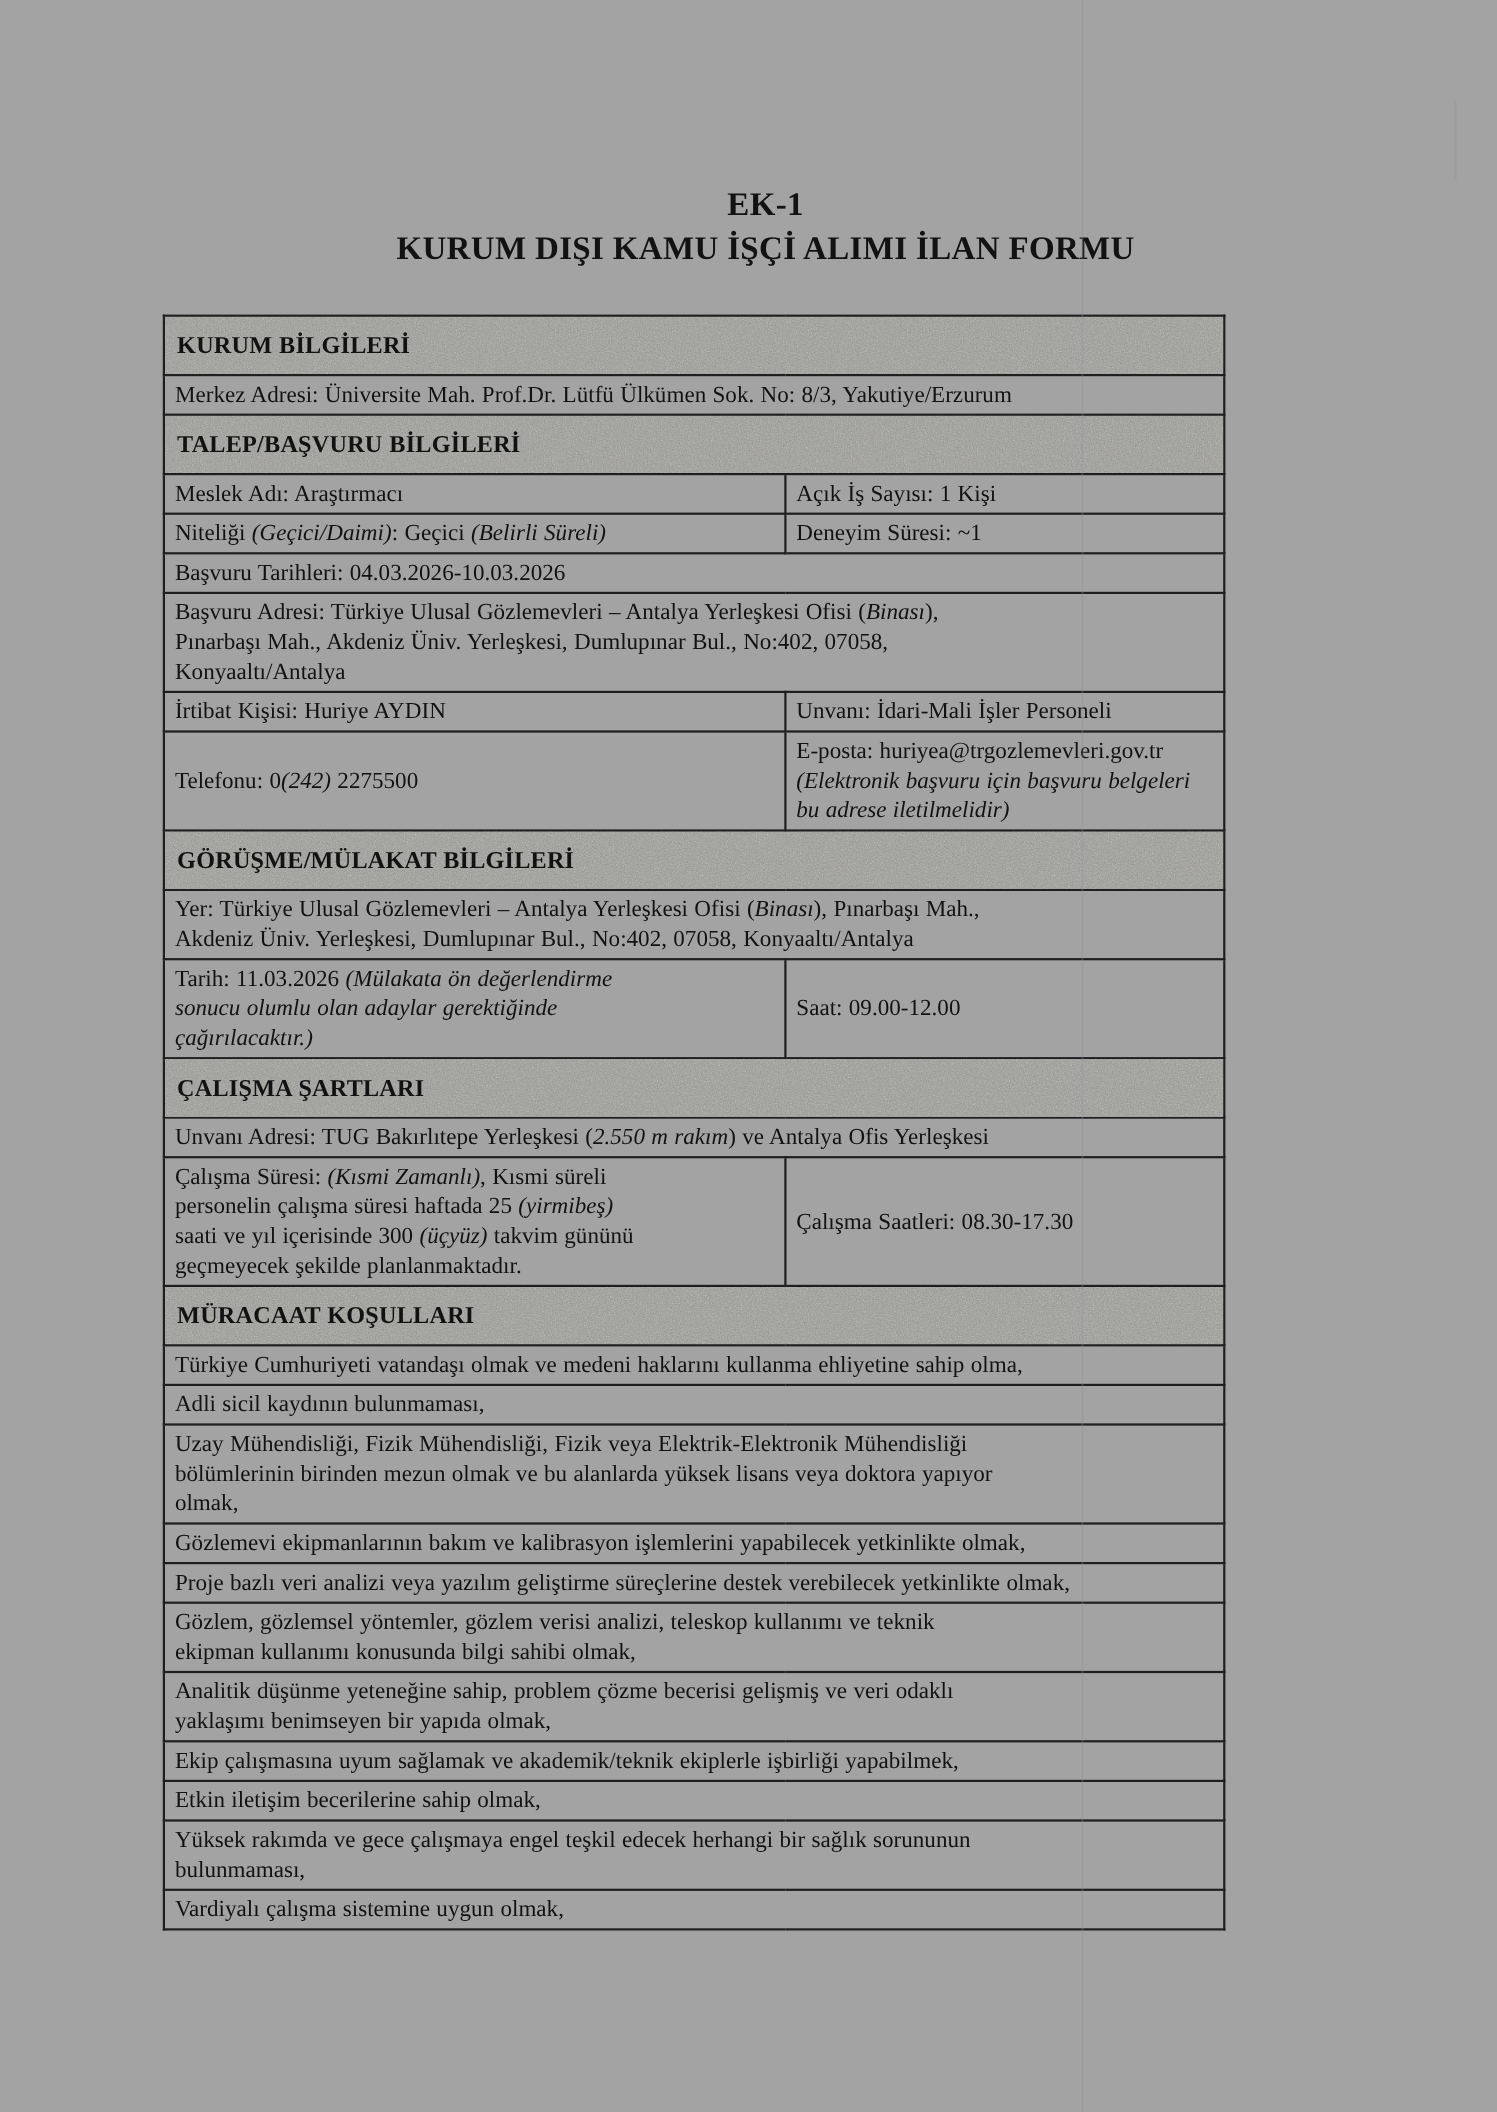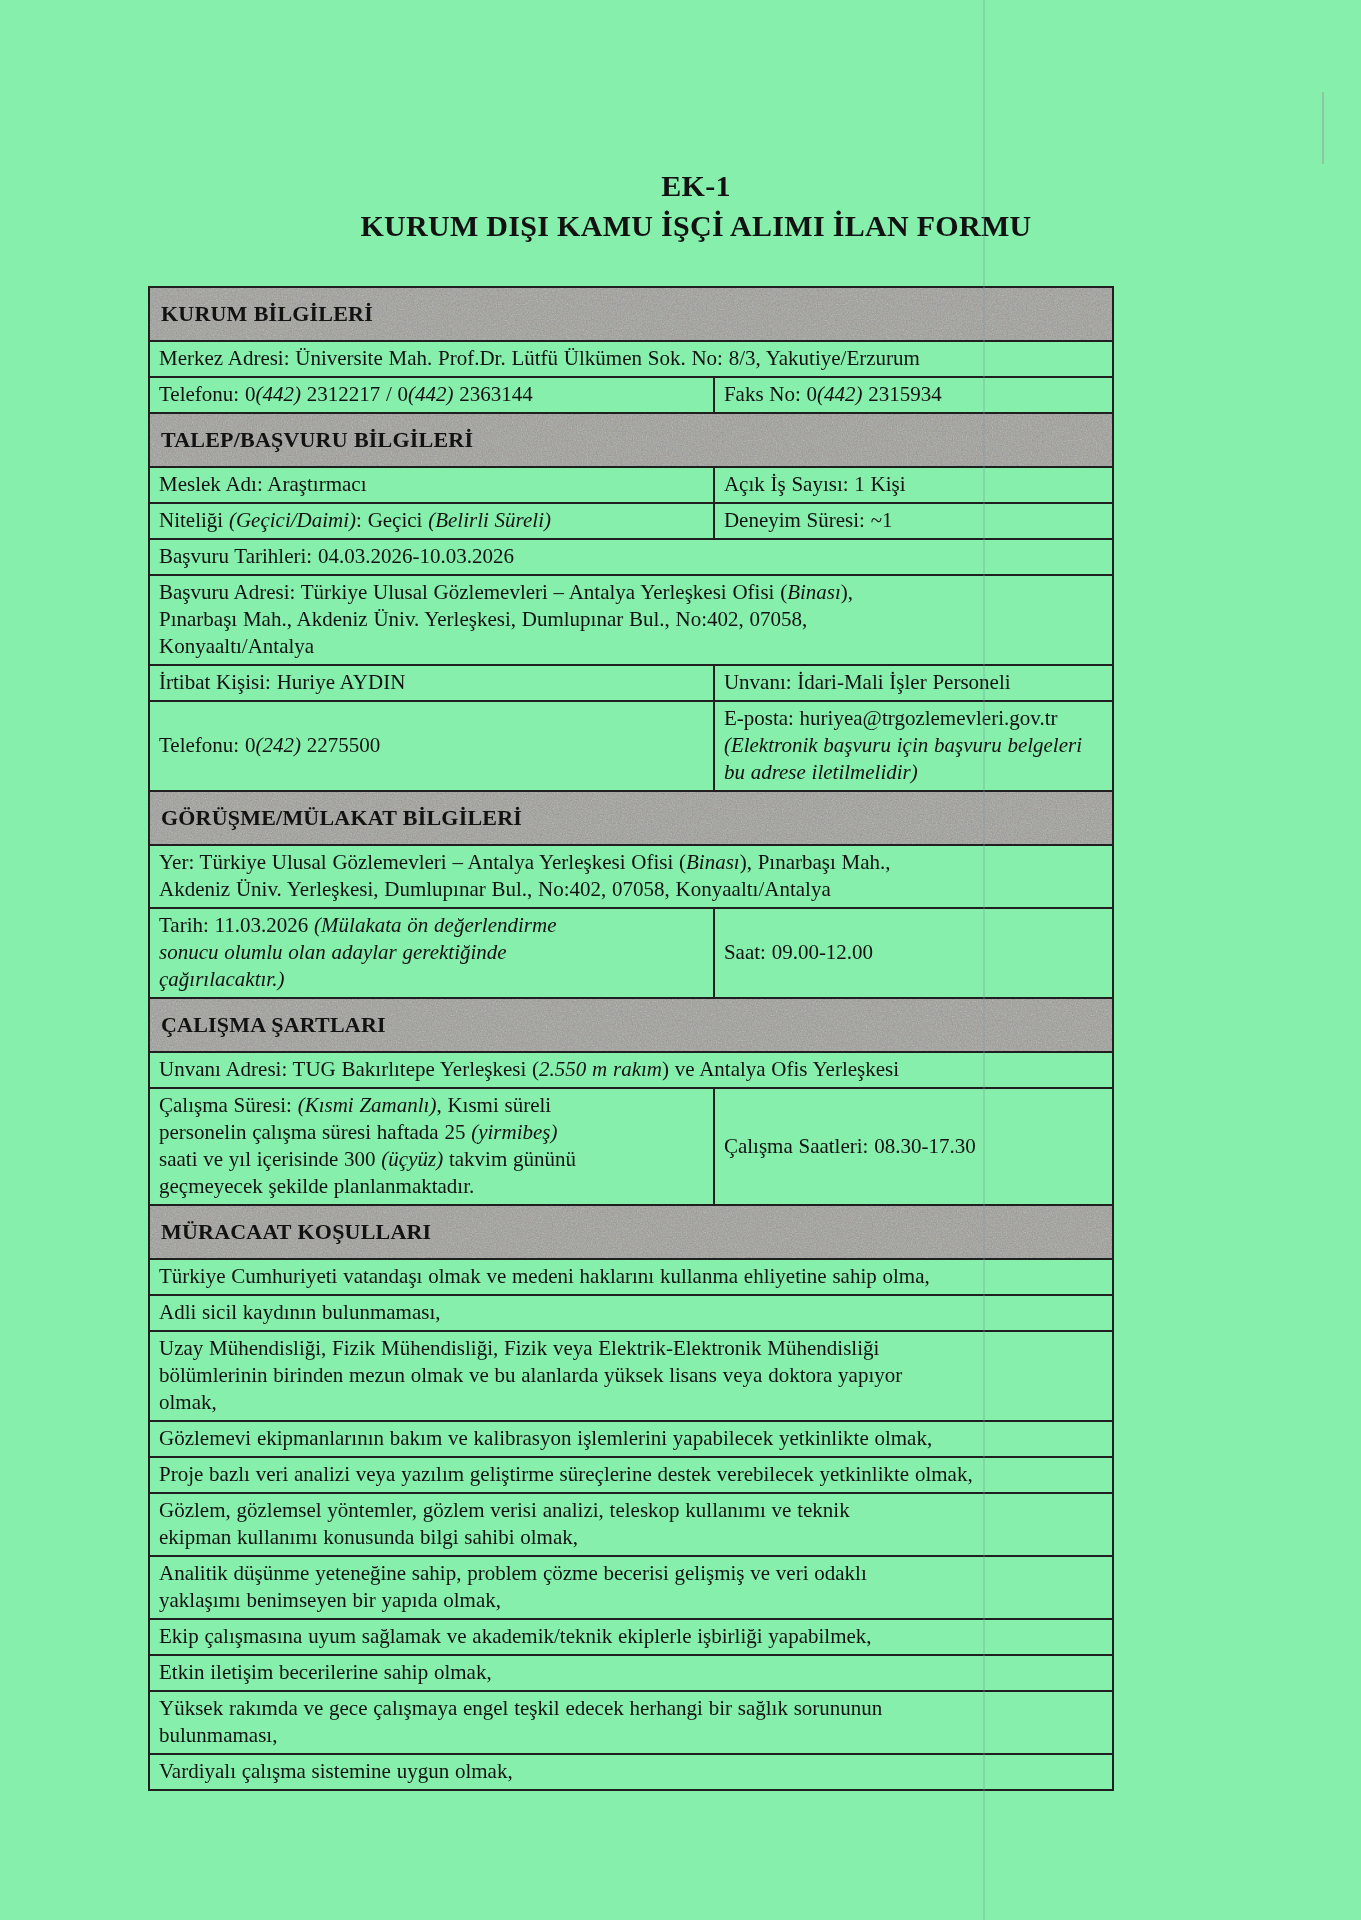--- a/index.html
+++ b/index.html
@@ -8,21 +8,21 @@
     --text:#121212;
   }
   html,body{
     margin:0;padding:0;
     width:1361px;height:1920px;
     background:#ffffff;
     font-family:"Liberation Serif","DejaVu Serif",serif;
     color:var(--text);
     overflow:hidden;
   }
-  .page{position:absolute;inset:0;width:1361px;height:1920px;background:#86efac;}
+  .page{position:absolute;inset:0;width:1361px;height:1920px;background:#a3a3a3;}
   .titles{
     position:absolute;top:166px;left:148px;width:1096px;
     text-align:center;font-weight:bold;font-size:30px;line-height:40px;
     letter-spacing:0.3px;
   }
   table.form{
     position:absolute;top:286px;left:148px;width:966px;
     border-collapse:collapse;table-layout:fixed;
   }
   td{
@@ -81,24 +81,20 @@
                 <feColorMatrix type="saturate" values="0.3"></feColorMatrix>
               </filter>
           <rect width="100%" height="100%" filter="url(#nz0)" opacity="0.55"></rect>
         </svg>
         <span class="secbar-label">KURUM BİLGİLERİ</span>
       </td>
     </tr>
     <tr>
       <td colspan="2"><span>Merkez Adresi: Üniversite Mah. Prof.Dr. Lütfü Ülkümen Sok. No: 8/3, Yakutiye/Erzurum</span></td>
     </tr>
-    <tr>
-      <td><span>Telefonu: 0</span><span class="it">(442)</span><span> 2312217 / 0</span><span class="it">(442)</span><span> 2363144</span></td>
-      <td><span>Faks No: 0</span><span class="it">(442)</span><span> 2315934</span></td>
-    </tr>
 
     <tr>
       <td class="secbar" colspan="2">
         <svg class="noise" preserveAspectRatio="none">
           <filter id="nz1">
                 <feTurbulence type="fractalNoise" baseFrequency="0.8" numOctaves="3" seed="23"></feTurbulence>
                 <feColorMatrix type="saturate" values="0.3"></feColorMatrix>
               </filter>
           <rect width="100%" height="100%" filter="url(#nz1)" opacity="0.55"></rect>
         </svg>

